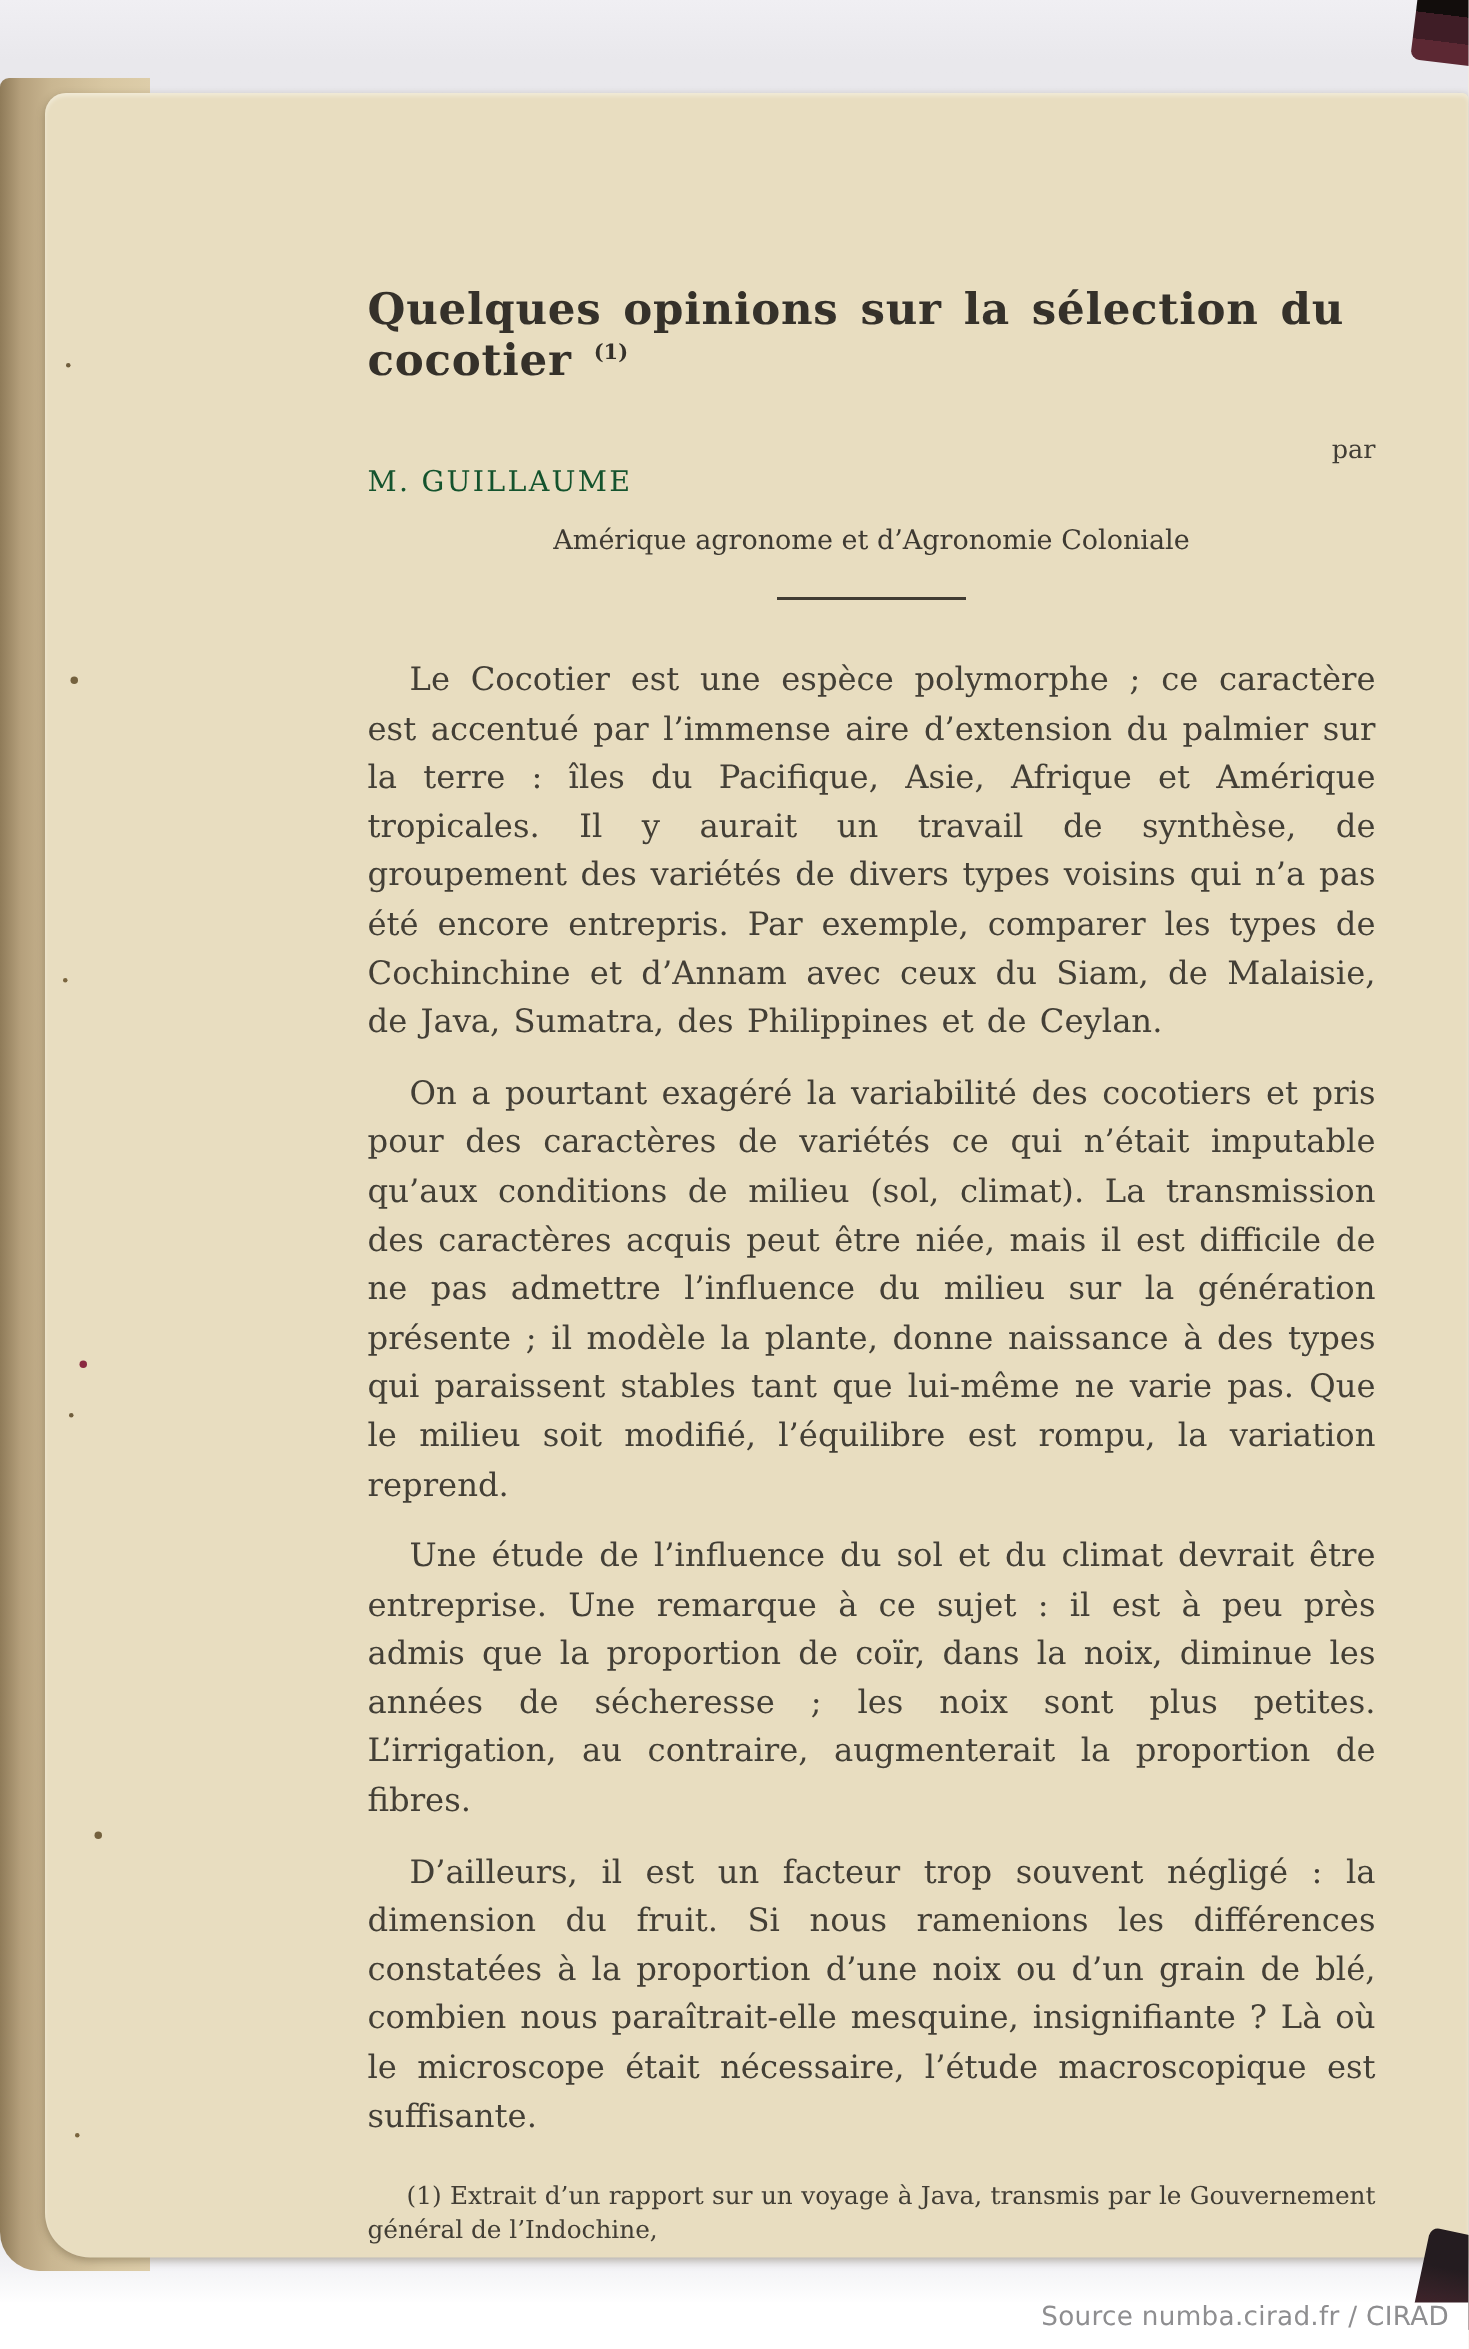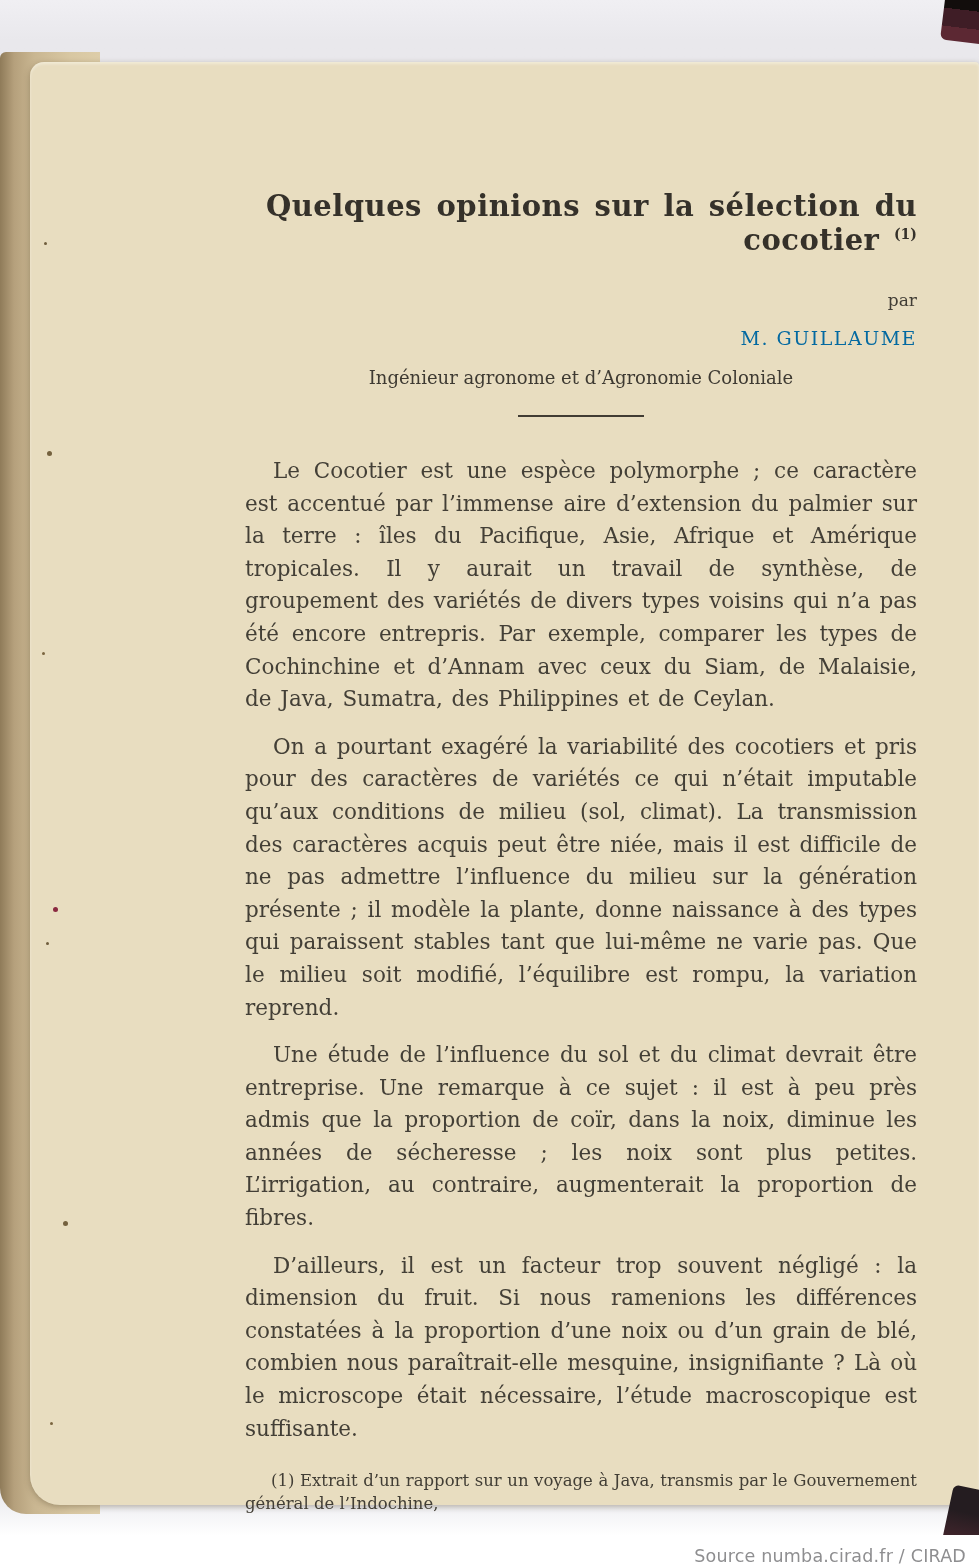--- a/index.html
+++ b/index.html
@@ -23,26 +23,26 @@
       linear-gradient(180deg,#e9dfc4 0%,#e8ddc0 40%,#ead fc3 70%,#ecdfc2 100%);
     background-color:#e8ddc0;
     border-radius:14px 4px 0 30px;
     box-shadow:0 2px 6px rgba(70,55,30,.35), inset 0 2px 3px rgba(255,255,250,.4);
   }
   .specks{position:absolute;left:14px;top:180px;width:3px;height:3px;border-radius:50%;background:#6f5d3c;
     box-shadow:4px 210px 0 1px #74613e,-2px 410px 0 0 #7a653f,10px 666px 0 1px #8a2940,
                2px 700px 0 0 #6f5d3c,20px 980px 0 1px #74613e,6px 1180px 0 0 #7a653f;}
   .content{position:absolute;left:215px;top:0;width:672px;color:#413d35;}
   .doc-title{
-    margin:127px 0 0 0;text-align:right;font-size:29px;font-weight:bold;color:#35312a;
+    margin:127px 0 0 0;text-align:left;font-size:29px;font-weight:bold;color:#35312a;
     letter-spacing:.5px;word-spacing:4px;
   }
   .doc-title sup{font-size:14px;font-weight:bold;letter-spacing:0;}
   .byline{margin-top:33px;text-align:right;font-size:17px;}
-  .author{margin-top:17px;text-align:right;font-size:19px;letter-spacing:1.5px;color:#0369a1;}
+  .author{text-align:left;font-size:19px;letter-spacing:1.5px;color:#14532d;}
   .affiliations{margin-top:15px;text-align:center;font-size:18px;line-height:27px;color:#3e3a32;}
   .title-rule{width:126px;height:2px;background:#413c33;margin:24px auto 0 auto;}
   .body-text{margin-top:38px;}
   .body-text p{
     margin:0 0 15px 0;font-size:21.5px;line-height:32.6px;text-align:justify;
     text-indent:28px;color:#433f36;word-spacing:2px;
   }
   .footnote{
     margin-top:24px;font-size:16.5px;line-height:23px;text-align:justify;
     text-indent:26px;color:#423e35;
@@ -52,21 +52,21 @@
     background:linear-gradient(180deg,#120d0c 0 18px,#3f1d26 18px 36px,#5c2833 36px);
     border-radius:0 0 0 6px;
   }
   .cover-corner-bottom{
     position:absolute;right:-8px;top:1488px;width:40px;height:62px;transform:rotate(12deg);
     background:linear-gradient(180deg,#241c20 0 40%,#372228 70%,#4b252c);
     border-radius:6px 0 0 8px;
   }
   .watermark-bar{
     position:absolute;left:0;bottom:0;width:979px;height:31px;background:#ffffff;
-    display:flex;align-items:flex-end;justify-content:flex-end;box-sizing:border-box;
+    display:flex;align-items:flex-start;justify-content:flex-end;box-sizing:border-box;
     padding-right:13px;
   }
   .watermark-bar span{
     font-family:"DejaVu Sans", sans-serif;font-size:17.5px;color:#8e8e90;letter-spacing:.2px;
   }
 </style>
 </head>
 <body>
 
 <div class="page-stack"></div>
@@ -76,21 +76,21 @@
 
   <div class="content">
 
     <h1 class="doc-title"><span>Quelques opinions sur la sélection du cocotier</span>&nbsp;<sup>(1)</sup></h1>
 
     <div class="byline">par</div>
 
     <div class="author">M. GUILLAUME</div>
 
     <div class="affiliations">
-      <div>Ingénieur agronome et d’Agronomie Coloniale</div>
+      <div>Amérique agronome et d’Agronomie Coloniale</div>
     </div>
 
     <div class="title-rule"></div>
 
     <div class="body-text">
       <p>Le Cocotier est une espèce polymorphe ; ce caractère est accentué par l’immense aire d’extension du palmier sur la terre : îles du Pacifique, Asie, Afrique et Amérique tropicales. Il y aurait un travail de synthèse, de groupement des variétés de divers types voisins qui n’a pas été encore entrepris. Par exemple, comparer les types de Cochinchine et d’Annam avec ceux du Siam, de Malaisie, de Java, Sumatra, des Philippines et de Ceylan.</p>
       <p>On a pourtant exagéré la variabilité des cocotiers et pris pour des caractères de variétés ce qui n’était imputable qu’aux conditions de milieu (sol, climat). La transmission des caractères acquis peut être niée, mais il est difficile de ne pas admettre l’influence du milieu sur la génération présente ; il modèle la plante, donne naissance à des types qui paraissent stables tant que lui-même ne varie pas. Que le milieu soit modifié, l’équilibre est rompu, la variation reprend.</p>
       <p>Une étude de l’influence du sol et du climat devrait être entreprise. Une remarque à ce sujet : il est à peu près admis que la proportion de coïr, dans la noix, diminue les années de sécheresse ; les noix sont plus petites. L’irrigation, au contraire, augmenterait la proportion de fibres.</p>
       <p>D’ailleurs, il est un facteur trop souvent négligé : la dimension du fruit. Si nous ramenions les différences constatées à la proportion d’une noix ou d’un grain de blé, combien nous paraîtrait-elle mesquine, insignifiante ? Là où le microscope était nécessaire, l’étude macroscopique est suffisante.</p>
     </div>

